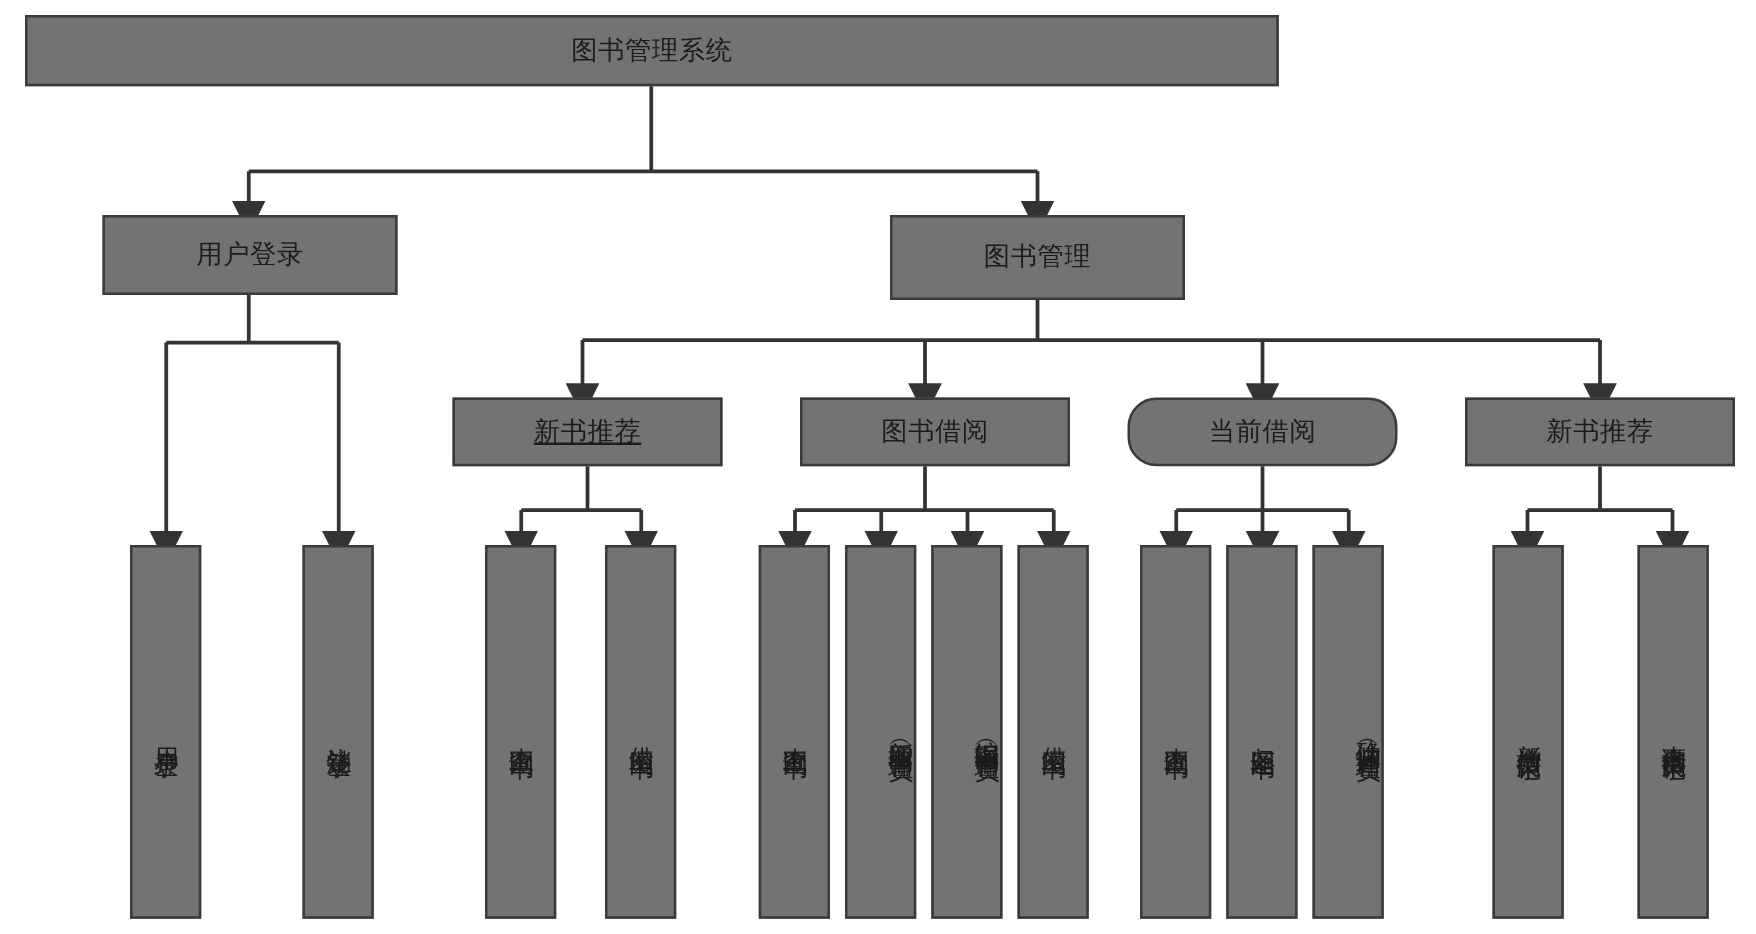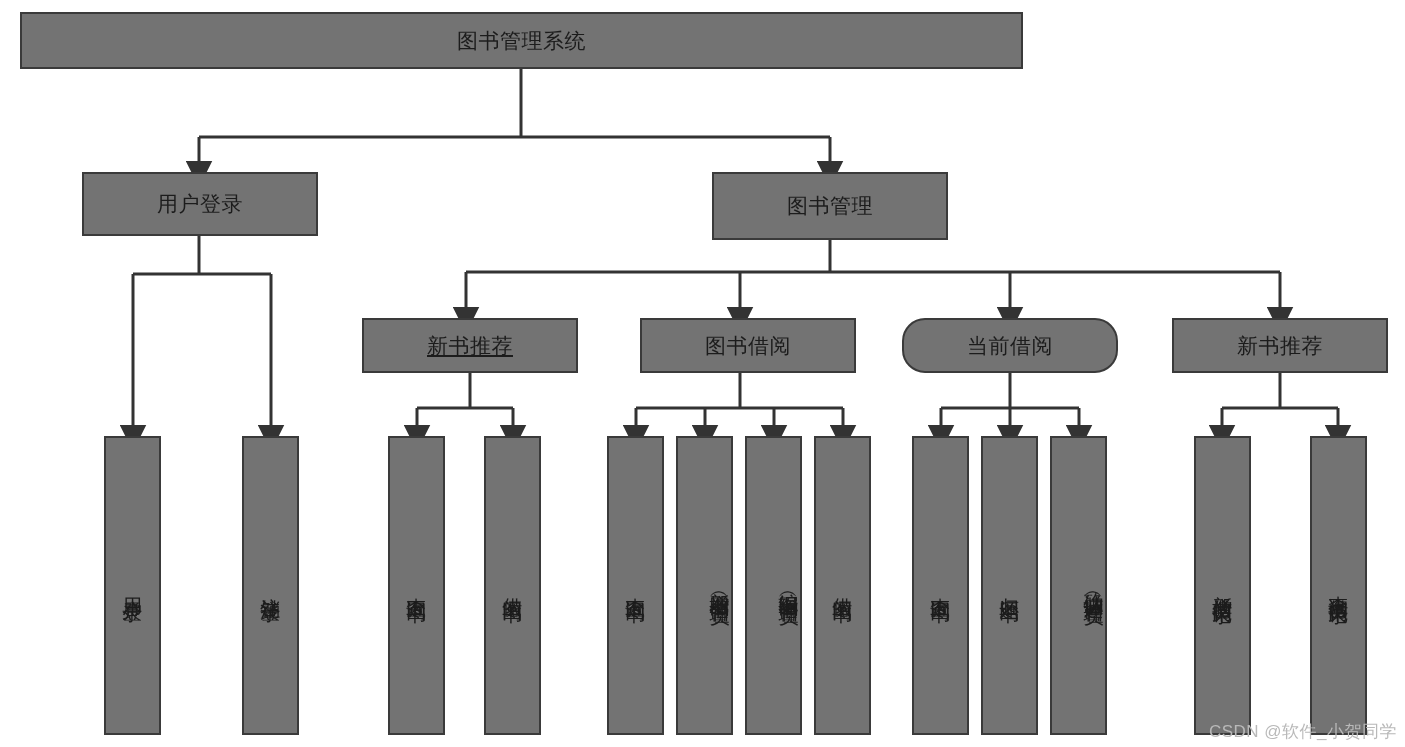--- a/index.html
+++ b/index.html
@@ -141,15 +141,14 @@
   <div class="node vert pad-top" style="left:745px;top:436px;width:57px;height:299px;">编辑图书（管理员）</div>
   <div class="node vert center-y" style="left:814px;top:436px;width:57px;height:299px;">借阅图书</div>
 
   <div class="node vert center-y" style="left:912px;top:436px;width:57px;height:299px;">查询图书</div>
   <div class="node vert center-y" style="left:981px;top:436px;width:57px;height:299px;">归还图书</div>
   <div class="node vert pad-top" style="left:1050px;top:436px;width:57px;height:299px;">确认归还（管理员）</div>
 
   <div class="node vert center-y" style="left:1194px;top:436px;width:57px;height:299px;">新增借阅记录</div>
   <div class="node vert center-y" style="left:1310px;top:436px;width:57px;height:299px;">查询借阅记录</div>
 
-  <div class="watermark">CSDN @软件_小贺同学</div>
 
 </div>
 
 </body></html>

